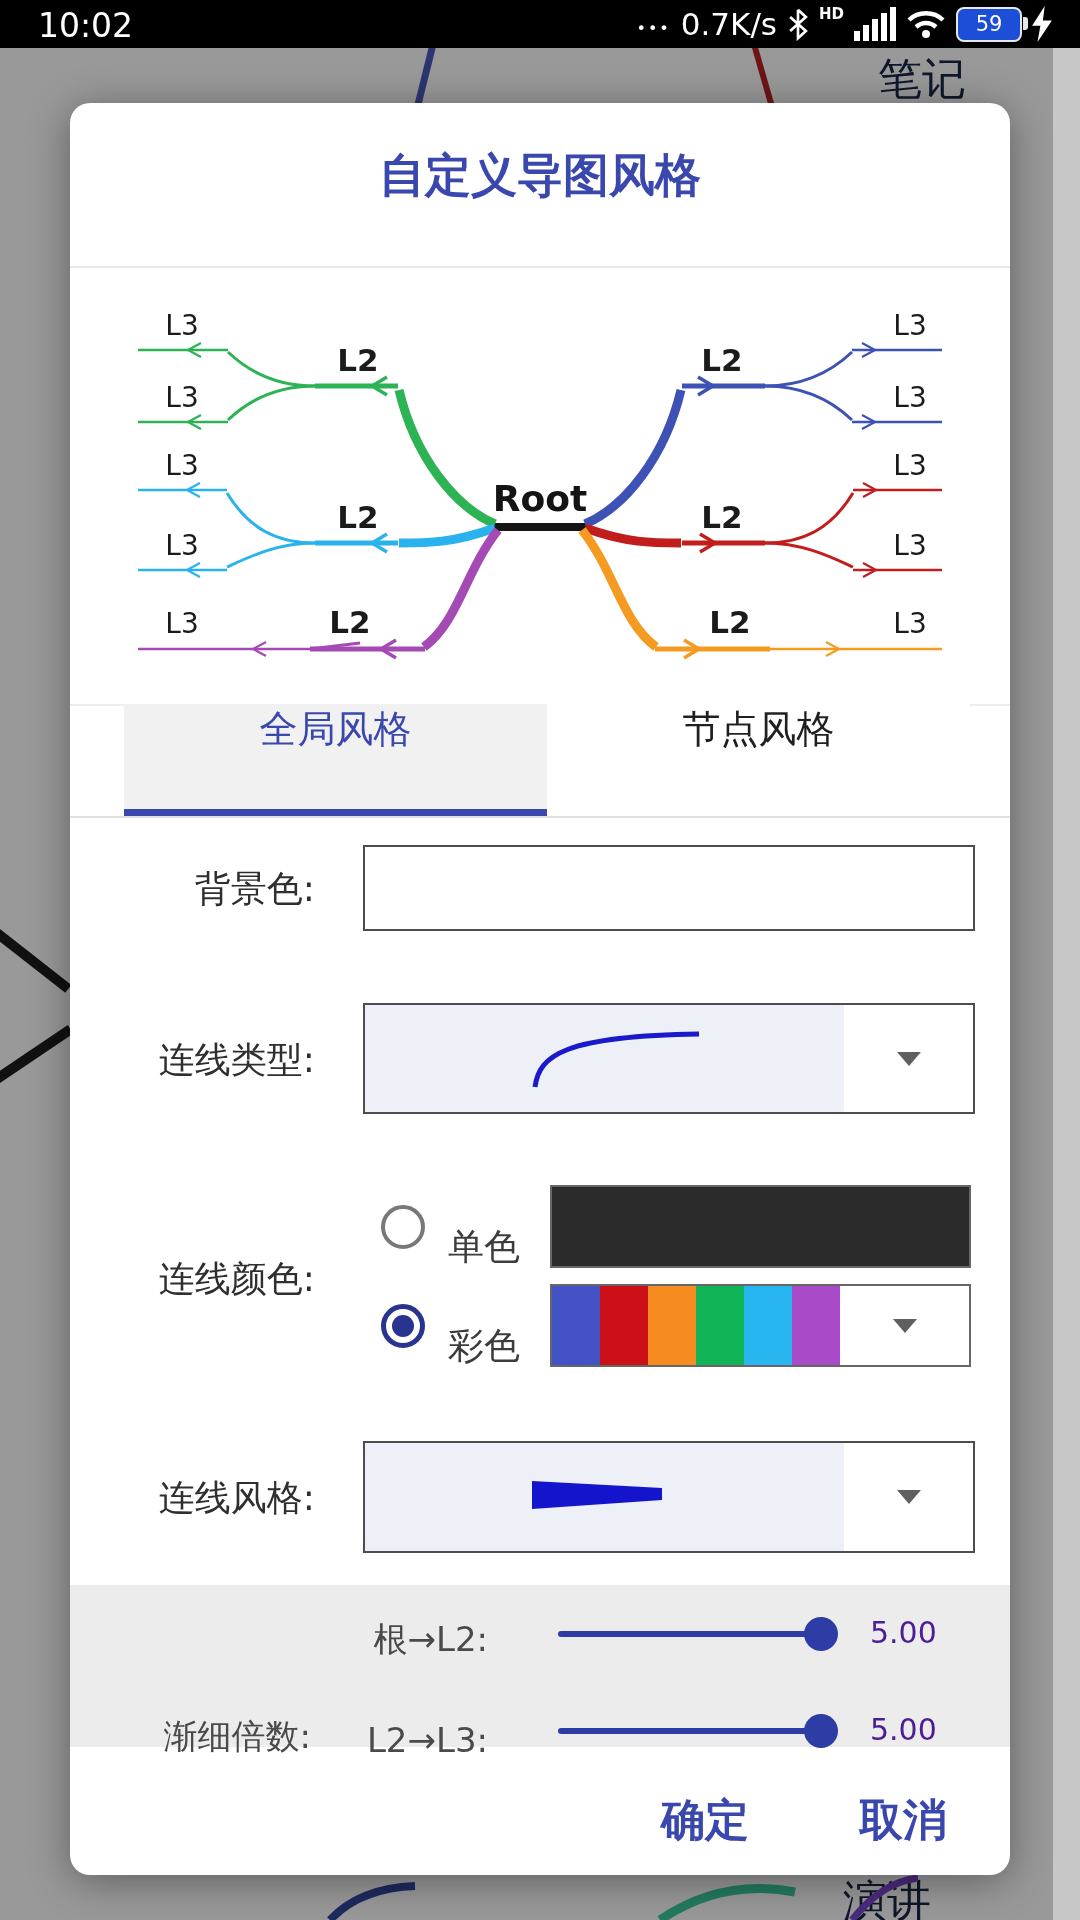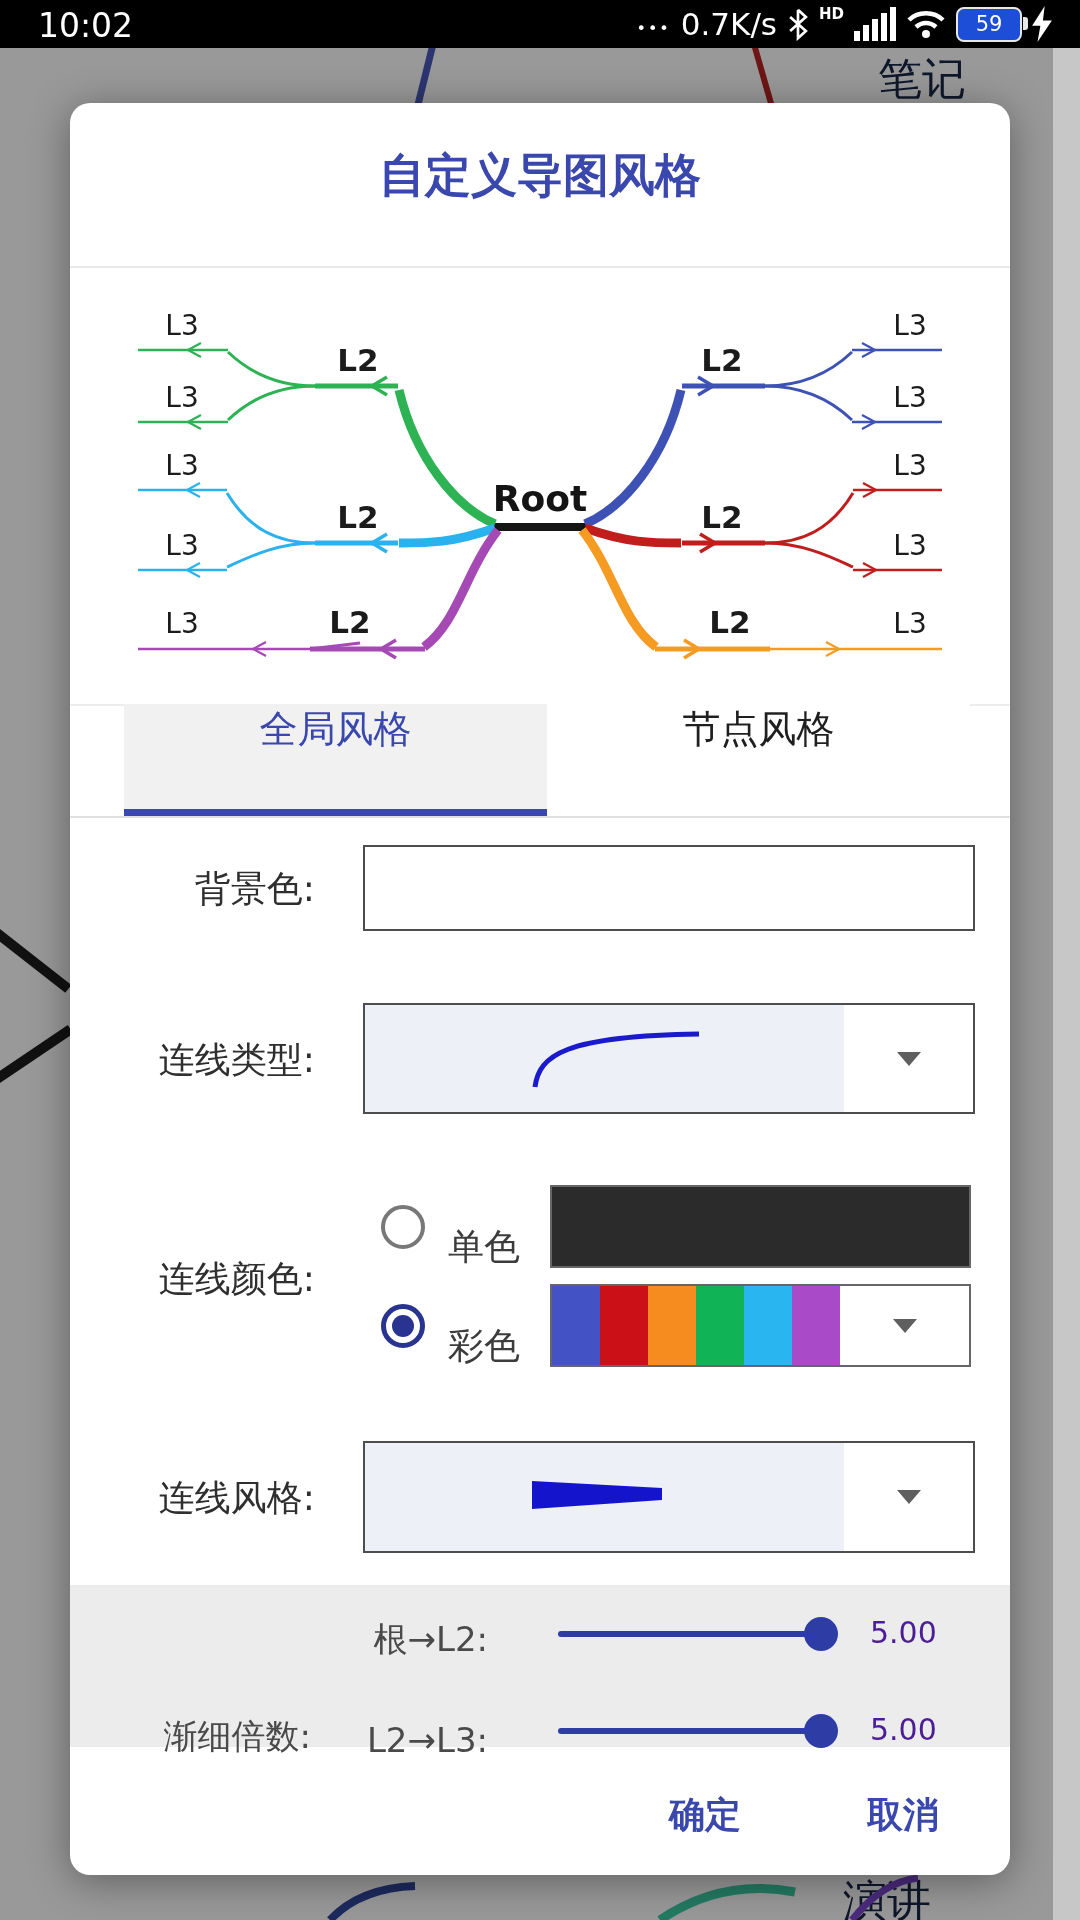--- a/index.html
+++ b/index.html
@@ -54,21 +54,21 @@
   #palette-stripes{position:absolute;left:0;top:0;height:100%;display:flex;}
   .stripe{width:48px;height:100%;}
 
   
   #sliderzone{left:0;top:1482px;width:940px;height:162px;background:#ececec;}
   .sl-label{font-size:34px;color:#4a4a4a;text-align:right;width:168px;left:250px;}
   .sl-track{left:488px;width:263px;height:6px;background:#2e3da6;border-radius:3px;}
   .sl-thumb{width:34px;height:34px;border-radius:50%;background:#2e3da6;}
   .sl-value{left:800px;width:140px;font-size:30px;color:#4c1d95;}
 
-  .dlgbtn{font-size:36px;color:#3a47ad;font-weight:bold;text-align:center;}
+  .dlgbtn{font-size:44px;color:#3a47ad;font-weight:bold;text-align:center;}
 
   svg text{font-family:"DejaVu Sans","Liberation Sans",sans-serif;}
 </style>
 </head>
 <body>
 
 <div class="abs bgtxt" style="left:878px;top:50px;">笔记</div>
 <div class="abs bgtxt" style="left:843px;top:1872px;">演讲</div>
 <div class="abs" id="bg-rightstrip"></div>
 <div class="abs bgline" style="left:420px;top:40px;width:7px;height:85px;background:#2c3570;transform:rotate(14deg);"></div>

